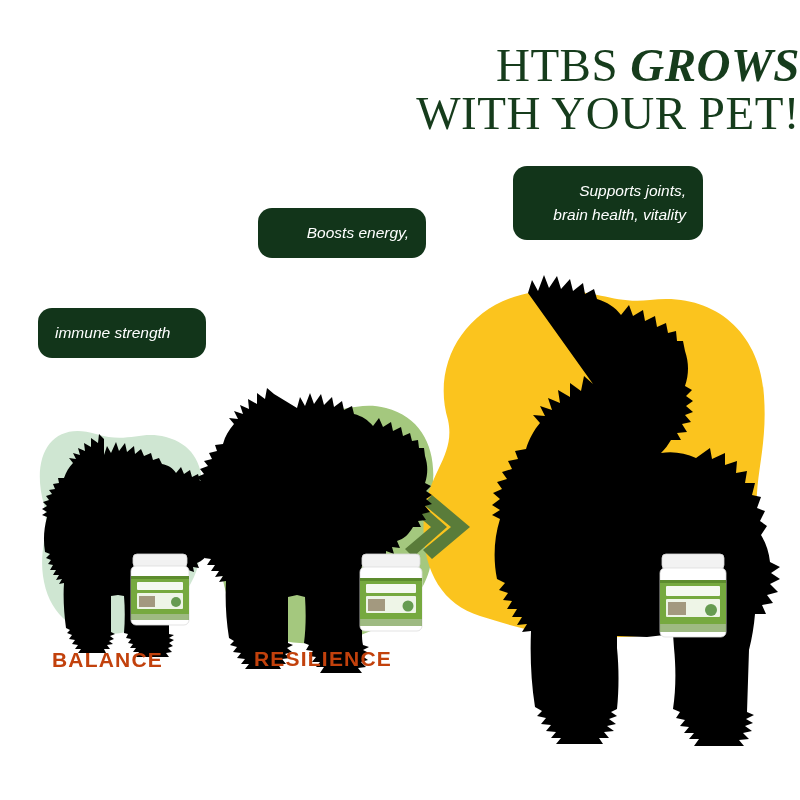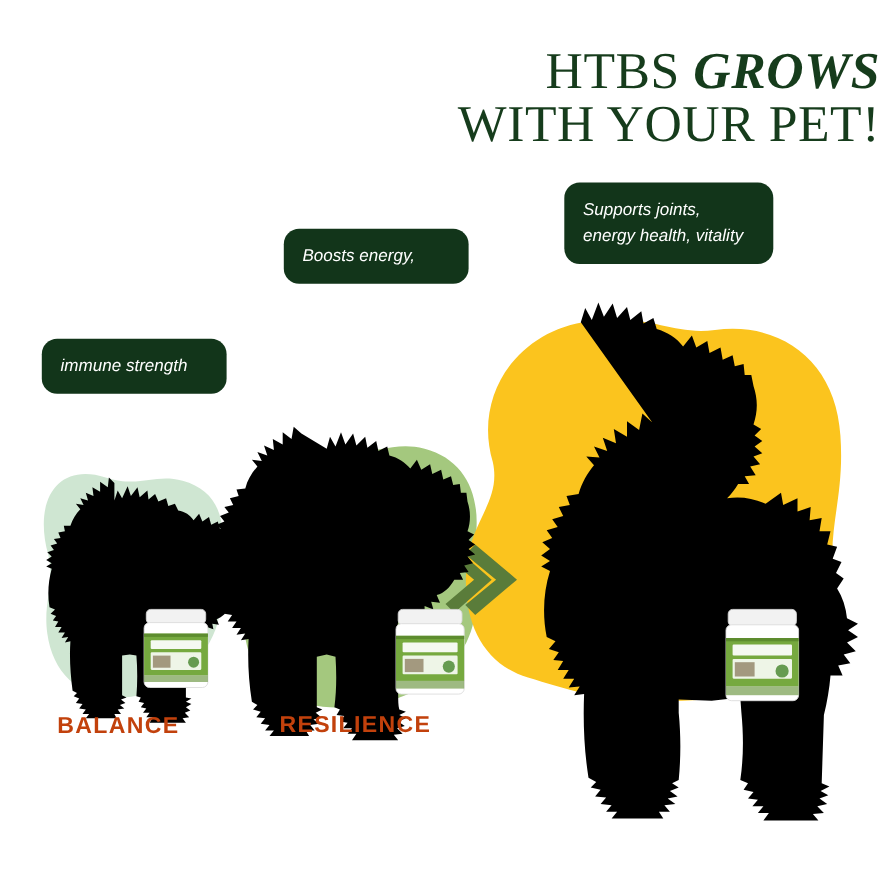--- a/index.html
+++ b/index.html
@@ -56,22 +56,22 @@
     color: #ffffff;
     font-style: italic;
     font-size: 15.5px;
     line-height: 1.55;
     padding: 13px 17px;
     box-sizing: border-box;
     font-family: "Liberation Sans", sans-serif;
   }
   .callout span { display: block; white-space: nowrap; }
   #callout-1 { left: 38px;  top: 308px; width: 168px; text-align: left; }
-  #callout-2 { left: 258px; top: 208px; width: 168px; text-align: left; }
-  #callout-3 { left: 513px; top: 166px; width: 190px; text-align: left; }
+  #callout-2 { left: 258px; top: 208px; width: 168px; text-align: right; }
+  #callout-3 { left: 513px; top: 166px; width: 190px; text-align: right; }
 
   
   .stage-label {
     position: absolute;
     color: #c2410c;
     font-weight: 700;
     font-size: 21px;
     letter-spacing: 1.2px;
     font-family: "Liberation Sans", sans-serif;
     white-space: nowrap;
@@ -196,21 +196,21 @@
   <div class="callout" id="callout-1">
     <span>immune strength</span>
   </div>
 
   <div class="callout" id="callout-2">
     <span>Boosts energy,</span>
   </div>
 
   <div class="callout" id="callout-3">
     <span>Supports joints,</span>
-    <span>energy health, vitality</span>
+    <span>brain health, vitality</span>
   </div>
 
   <div class="jar" id="jar-1">
     <svg viewBox="0 0 66 76" width="66" height="76" xmlns="http://www.w3.org/2000/svg">
       <rect x="6" y="2" width="54" height="13" rx="4" fill="#f2f2f2" stroke="#d8d8d8" stroke-width="0.8"></rect>
       <rect x="4" y="14" width="58" height="59" rx="5" fill="#ffffff" stroke="#dcdcdc" stroke-width="0.8"></rect>
       <rect x="4" y="24" width="58" height="38" fill="#76a93f"></rect>
       <rect x="4" y="24" width="58" height="3" fill="#5d8c2e"></rect>
       <rect x="10" y="30" width="46" height="8" rx="1" fill="#ffffff" opacity="0.93"></rect>
       <rect x="10" y="41" width="46" height="16" rx="1" fill="#ffffff" opacity="0.88"></rect>

